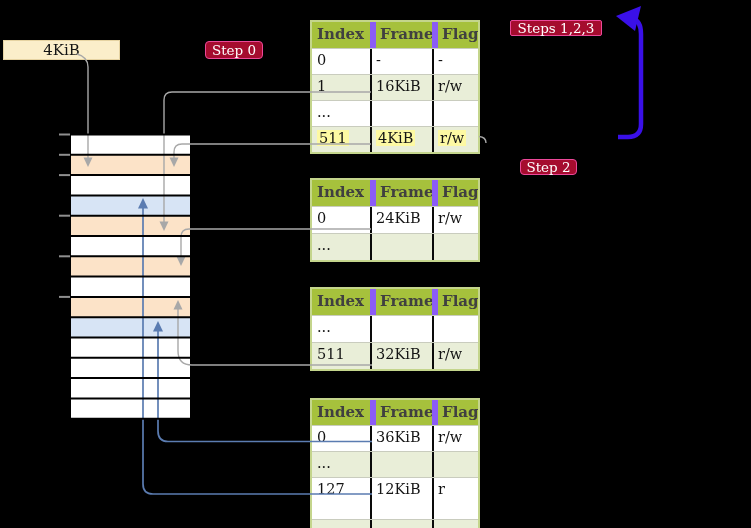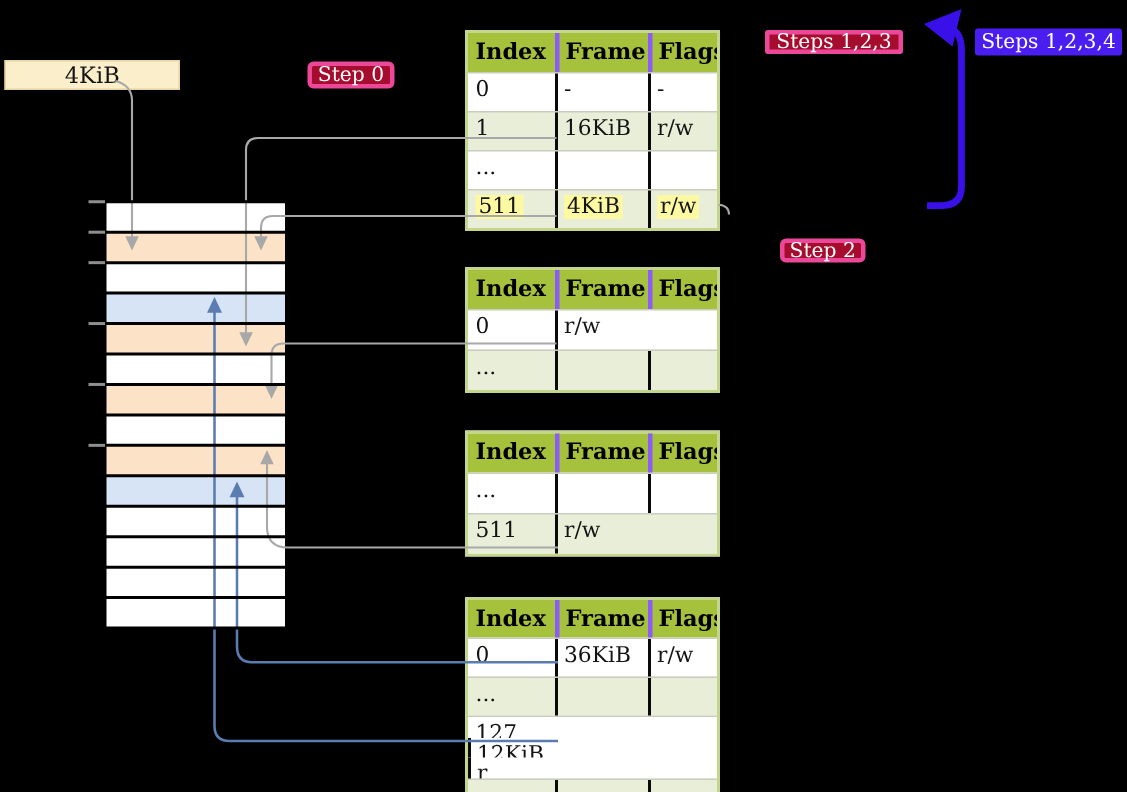--- a/index.html
+++ b/index.html
@@ -11,40 +11,40 @@
   .label-box{
     position:absolute;display:flex;align-items:center;justify-content:center;
     background:var(--label-cream);border:1px solid #e6d3a2;box-sizing:border-box;
     color:#141414;font-size:15px;
   }
   
   .badge{
     position:absolute;display:flex;align-items:center;justify-content:center;
     color:#fff;font-size:13.5px;box-sizing:border-box;white-space:nowrap;
   }
-  .badge.red{background:var(--badge-red);border:3px solid #ec4899;border-radius:4px;}
+  .badge.red{background:var(--badge-red);border:1px solid #ec4899;border-radius:4px;}
   .badge.blue{background:var(--badge-blue);border-radius:2px;}
   
   .ptable{
     position:absolute;width:170px;box-sizing:border-box;
     border:2px solid var(--table-border);background:#fff;
   }
   .prow{display:flex;box-sizing:border-box;}
   .prow.shade{background:var(--row-green);}
   .pcell{
     box-sizing:border-box;overflow:hidden;white-space:nowrap;
     font-size:14.5px;color:#141414;padding:3px 0 0 5px;
   }
   .pcell.c0{width:58px;}
   .pcell.c1{width:62px;border-left:2px solid #0a0a0a;padding-left:4px;}
   .pcell.c2{width:46px;border-left:2px solid #0a0a0a;padding-left:4px;}
   .prow + .prow{border-top:1px solid #c9ccbe;}
   .phead{background:var(--header-green);}
-  .phead .pcell{color:#000000;font-weight:bold;font-size:15px;padding-top:3px;}
-  .phead .pcell.c1,.phead .pcell.c2{border-left:3px solid #8b5cf6;}
+  .phead .pcell{color:#404040;font-weight:bold;font-size:15px;padding-top:3px;}
+  .phead .pcell.c1,.phead .pcell.c2{border-left:6px solid #8b5cf6;}
   .hl{background:var(--hl-yellow);padding:0 2px;}
   
   #memory-strip{position:absolute;}
   .stripe{position:absolute;left:0;width:119px;}
   
   #overlay{position:absolute;left:0;top:0;pointer-events:none;}
   .s-gray{stroke:var(--arrow-gray);stroke-width:1.4;fill:none;}
   .f-gray{fill:var(--arrow-gray);stroke:none;}
   .s-blue{stroke:var(--arrow-steel);stroke-width:1.7;fill:none;}
   .f-blue{fill:var(--arrow-steel);stroke:none;}
@@ -55,21 +55,20 @@
 </style>
 </head>
 <body>
 
 <div id="canvas">
 
   <div class="label-box" style="left:3px;top:40px;width:117px;height:20px;">4KiB</div>
 
   <div class="badge red" style="left:189px;top:41px;width:58px;height:18px;margin-left:16px;">Step 0</div>
   <div class="badge red" style="left:510px;top:20px;width:92px;height:16px;border-radius:2px;">Steps 1,2,3</div>
-  <div class="badge blue" style="left:650px;top:19px;width:98px;height:18px;">Steps 1,2,3,4</div>
   <div class="badge red" style="left:520px;top:159px;width:57px;height:16px;">Step 2</div>
 
   <div id="memory-strip" style="left:71px;top:134.5px;width:119px;height:284px;">
       <div class="stripe" style="top: 0px; height: 20.3px; background: rgb(255, 255, 255);"></div>
       <div class="stripe" style="top: 20.3px; height: 20.3px; background: rgb(252, 227, 200);"></div>
       <div class="stripe" style="top: 40.6px; height: 20.3px; background: rgb(255, 255, 255);"></div>
       <div class="stripe" style="top: 60.9px; height: 20.3px; background: rgb(215, 228, 245);"></div>
       <div class="stripe" style="top: 81.2px; height: 20.3px; background: rgb(252, 227, 200);"></div>
       <div class="stripe" style="top: 101.5px; height: 20.3px; background: rgb(255, 255, 255);"></div>
       <div class="stripe" style="top: 121.8px; height: 20.3px; background: rgb(252, 227, 200);"></div>
@@ -111,20 +110,21 @@
         </div>
       </div>
       <div class="ptable" style="left: 310px; top: 178px;">
         <div class="prow phead" style="height: 26px;">
           <div class="pcell c0">Index</div>
           <div class="pcell c1">Frame</div>
           <div class="pcell c2">Flags</div>
         </div>
         <div class="prow" style="height: 27px;">
           <div class="pcell c0">0</div>
+          <div class="pcell c1">24KiB</div>
           <div class="pcell c2">r/w</div>
         </div>
         <div class="prow shade" style="height: 27px;">
           <div class="pcell c0">...</div>
           <div class="pcell c1"></div>
           <div class="pcell c2"></div>
         </div>
       </div>
       <div class="ptable" style="left: 310px; top: 287px;">
         <div class="prow phead" style="height: 26px;">
@@ -132,40 +132,41 @@
           <div class="pcell c1">Frame</div>
           <div class="pcell c2">Flags</div>
         </div>
         <div class="prow" style="height: 27px;">
           <div class="pcell c0">...</div>
           <div class="pcell c1"></div>
           <div class="pcell c2"></div>
         </div>
         <div class="prow shade" style="height: 27px;">
           <div class="pcell c0">511</div>
+          <div class="pcell c1">32KiB</div>
           <div class="pcell c2">r/w</div>
         </div>
       </div>
       <div class="ptable" style="left: 310px; top: 398px;">
         <div class="prow phead" style="height: 25px;">
           <div class="pcell c0">Index</div>
           <div class="pcell c1">Frame</div>
           <div class="pcell c2">Flags</div>
         </div>
         <div class="prow" style="height: 26px;">
           <div class="pcell c0">0</div>
           <div class="pcell c1">36KiB</div>
           <div class="pcell c2">r/w</div>
         </div>
         <div class="prow shade" style="height: 26px;">
           <div class="pcell c0">...</div>
           <div class="pcell c1"></div>
           <div class="pcell c2"></div>
         </div>
-        <div class="prow" style="height: 42px; flex-direction: column;">
+        <div class="prow" style="height: 42px;">
           <div class="pcell c0">127</div>
           <div class="pcell c1">12KiB</div>
           <div class="pcell c2">r</div>
         </div>
         <div class="prow shade" style="height: 26px;">
           <div class="pcell c0">...</div>
           <div class="pcell c1"></div>
           <div class="pcell c2"></div>
         </div>
       </div>

